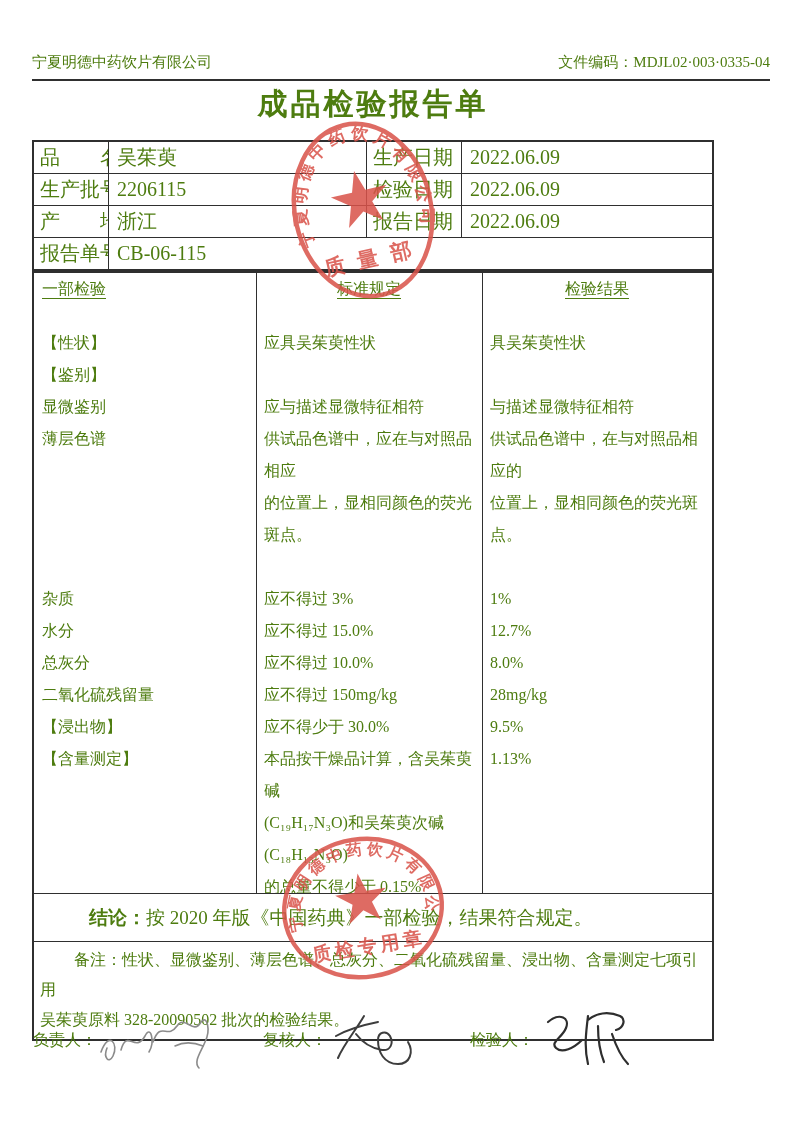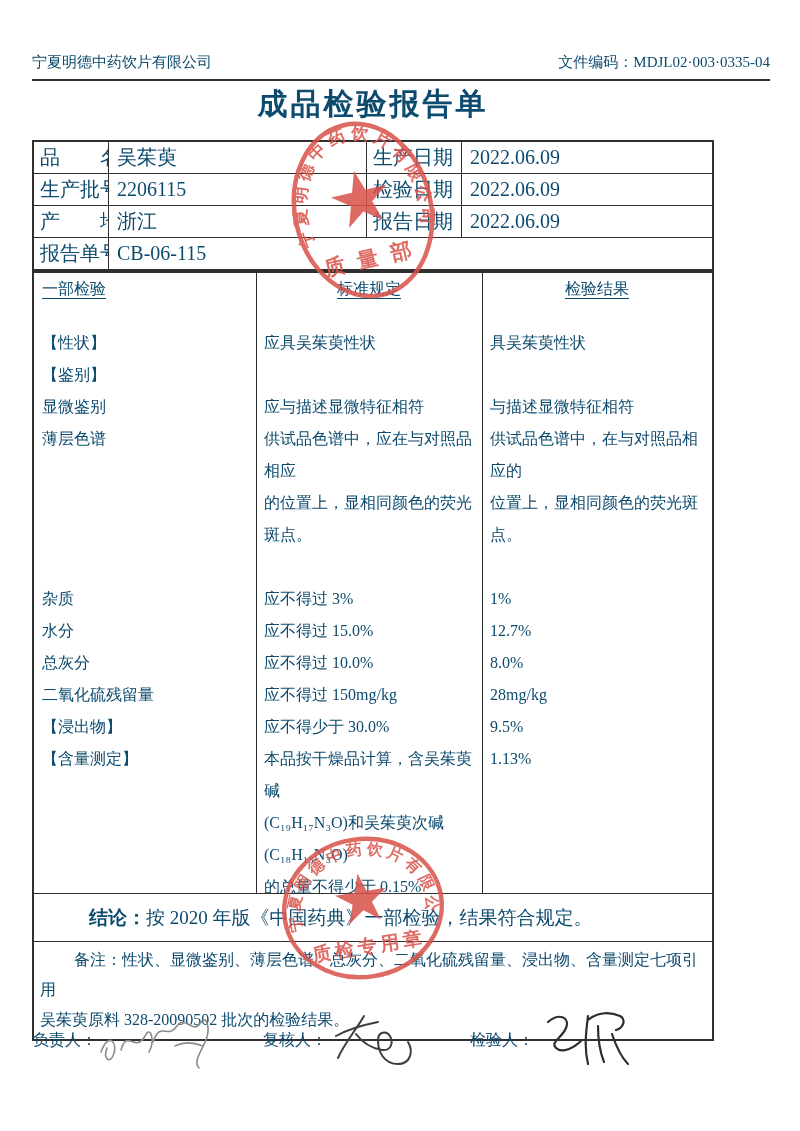--- a/index.html
+++ b/index.html
@@ -1,20 +1,20 @@
 <!DOCTYPE html>
 <html><head>
 <meta charset="utf-8">
 <style>
   html,body { margin:0; padding:0; background:#e8e8e8; }
   .page {
     position:relative; width:800px; height:1131px; margin:0 auto;
     background:#ffffff; overflow:hidden;
     font-family:"Liberation Serif","DejaVu Serif",serif;
-    color:#0c4a6e;
+    color:#4d7c0f;
   }
   .abs { position:absolute; }
 
   
   .company { left:32px; top:53px; font-size:15px; }
   .doccode { right:30px; top:53px; font-size:15px; }
   .toprule { left:32px; top:79px; width:738px; height:2px; background:#2f2f2f; }
   .title   { left:32px; top:84px; width:682px; text-align:center;
              font-size:30px; font-weight:bold; letter-spacing:3px; }
 

